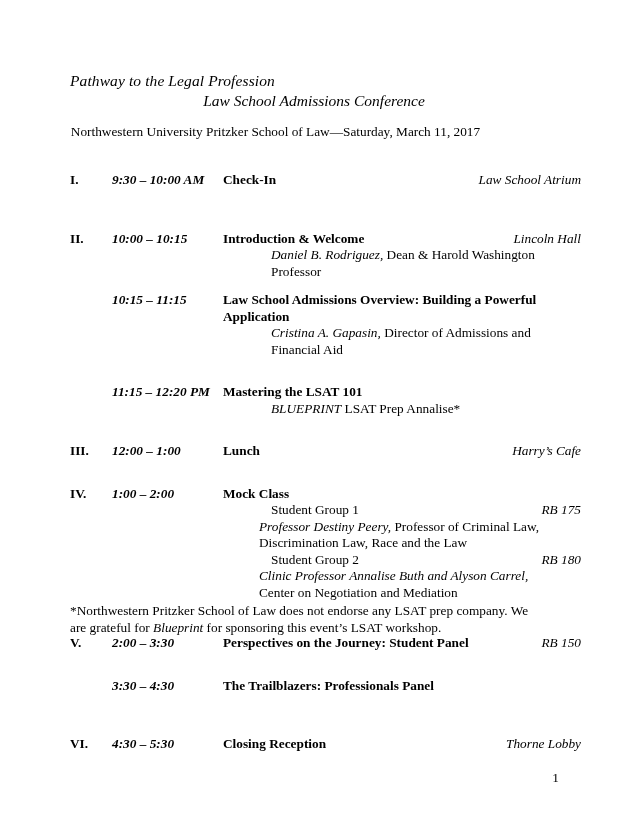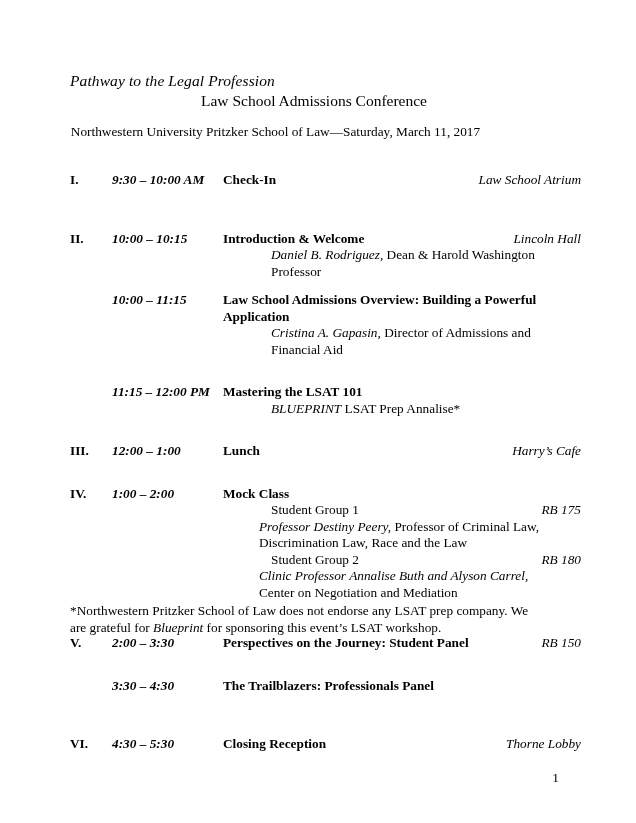--- a/index.html
+++ b/index.html
@@ -33,20 +33,21 @@
   }
   .doc-subtitle {
     position: absolute;
     left: 0;
     top: 92px;
     width: 576px;
     text-align: center;
     padding-left: 52px;
     box-sizing: border-box;
     font-size: 15.5px;
+    font-style: italic;
   }
   .doc-dateline {
     position: absolute;
     left: 0;
     top: 124px;
     width: 529px;
     text-align: center;
     padding-left: 22px;
     box-sizing: border-box;
     font-size: 13.3px;
@@ -170,31 +171,31 @@
         <div class="num">II.</div>
         <div class="time">10:00 – 10:15</div>
         <div class="loc">Lincoln Hall</div>
         <div class="body-col">
           <div class="ttl">Introduction &amp; Welcome</div>
           <div class="plain"><span class="ital">Daniel B. Rodriguez,</span><span> Dean &amp; Harold Washington Professor</span></div>
         </div>
       </div>
 
       <div class="row">
-        <div class="time">10:00 – 11:15</div>
+        <div class="time">10:15 – 11:15</div>
         <div class="body-col">
           <div class="ttl">Law School Admissions Overview: Building a Powerful Application</div>
           <div class="plain"><span class="ital">Cristina A. Gapasin,</span><span> Director of Admissions and Financial Aid</span></div>
         </div>
       </div>
 
       <div class="gap-md"></div>
 
       <div class="row">
-        <div class="time">11:15 – 12:00 PM</div>
+        <div class="time">11:15 – 12:20 PM</div>
         <div class="body-col">
           <div class="ttl">Mastering the LSAT 101</div>
           <div class="plain"><span class="ital">BLUEPRINT</span><span> LSAT Prep Annalise*</span></div>
         </div>
       </div>
     </div>
 
     <div class="gap-md"></div>
 
     <div class="sec">

